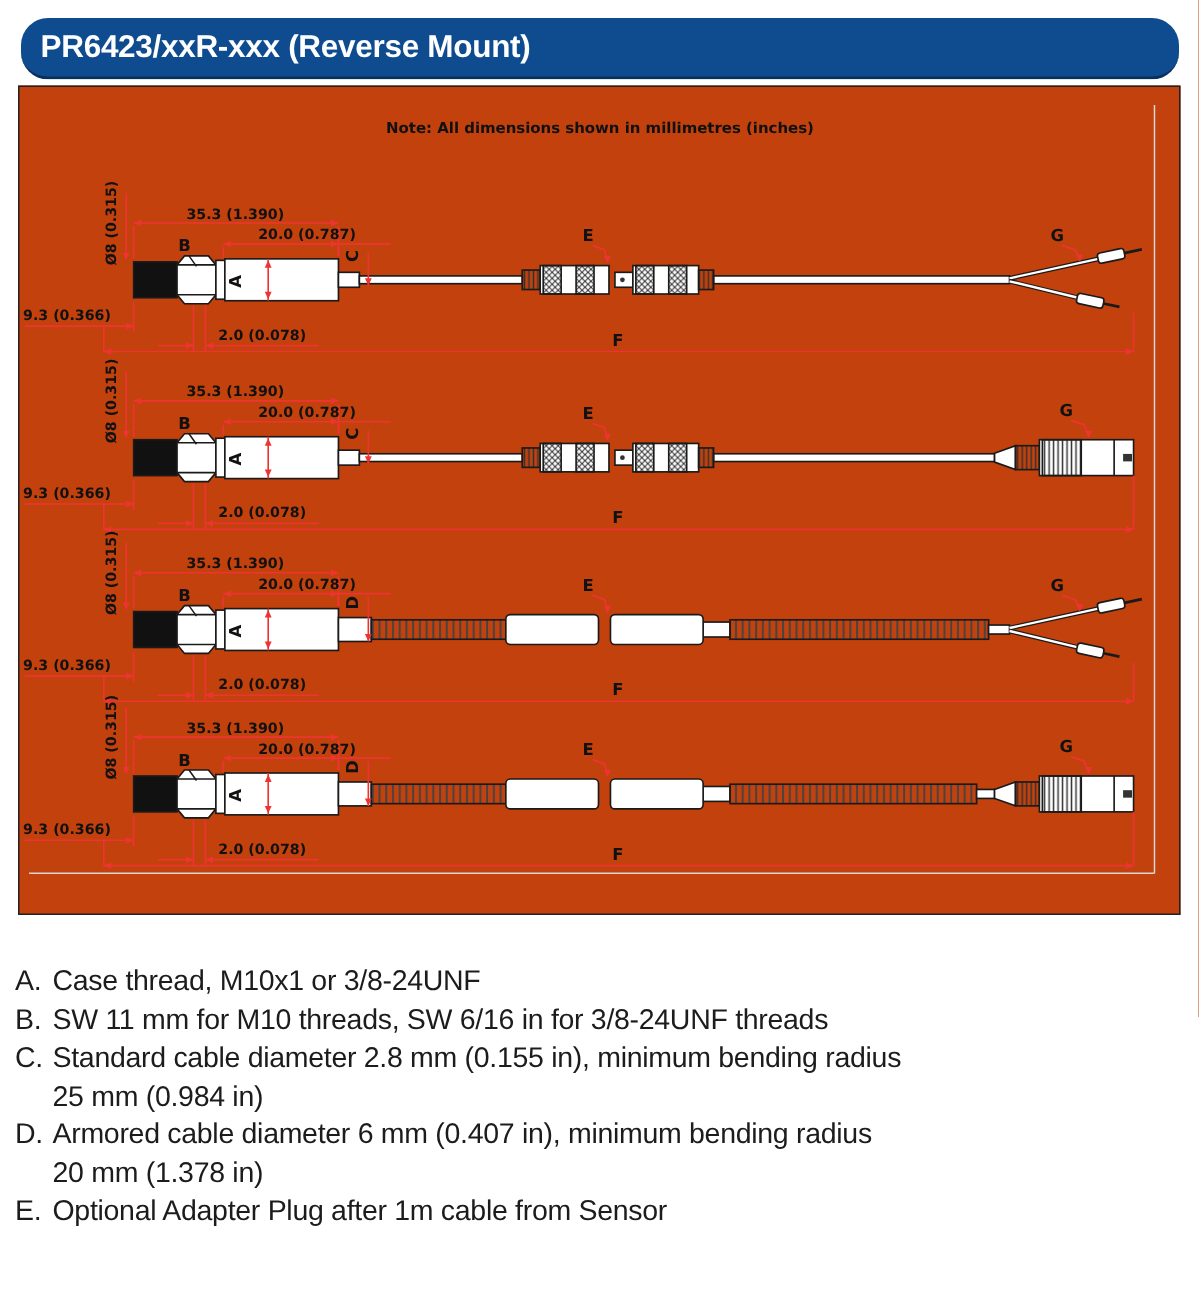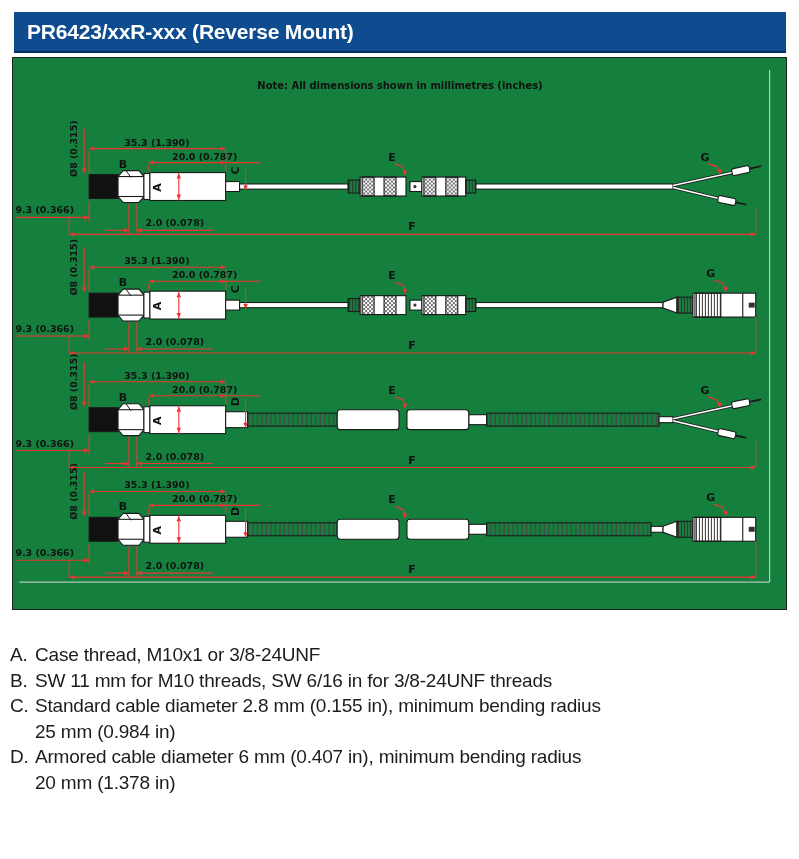--- a/index.html
+++ b/index.html
@@ -1,32 +1,32 @@
 <!DOCTYPE html>
 <html><head>
 <meta charset="utf-8">
 <style>
   html,body{margin:0;padding:0;}
   body{width:799px;height:859px;background:#ffffff;font-family:"Liberation Sans",sans-serif;overflow:hidden;}
   .header{margin:12px 13px 0 14px;height:41px;background:#0e4c8f;border-bottom:2px solid #09305c;
           display:flex;align-items:center;box-sizing:border-box;}
   .header .title{font-size:21px;font-weight:bold;color:#ffffff;padding-left:13px;letter-spacing:-0.2px;}
-  .figure-box{margin:4px 12px 0 12px;height:553px;border:1.5px solid #222;box-sizing:border-box;background:#15803d;}
+  .figure-box{margin:4px 12px 0 12px;height:553px;border:1.5px solid #222;box-sizing:border-box;background:#c2410c;}
   .figure-box svg{display:block;width:100%;height:100%;}
   svg text{font-family:"DejaVu Sans","Liberation Sans",sans-serif;}
   .legend{margin:32px 0 0 10px;font-size:19px;line-height:25.5px;color:#1c1c1c;letter-spacing:-0.2px;}
   .legend-item{padding-left:25px;}
   .legend-item .lk{display:inline-block;width:25px;margin-left:-25px;}
 </style>
 </head>
 <body>
 
 <div class="page">
 
-  <div class="header" style="background: rgb(14, 76, 143);">
+  <div class="header" style="background: rgb(14, 76, 143); border-radius: 18px;">
     <span class="title">PR6423/xxR-xxx (Reverse Mount)</span>
   </div>
 
   <div class="figure-box">
     <svg id="drawing" viewBox="0 0 775 553">
       <defs>
         <pattern id="knurl" width="4" height="4" patternUnits="userSpaceOnUse">
           <path d="M0 4 L4 0 M0 0 L4 4" stroke="#333" stroke-width="0.7" fill="none"></path>
         </pattern>
         <pattern id="ribs3" width="3" height="30" patternUnits="userSpaceOnUse">
@@ -378,15 +378,16 @@
           </g>
         </g>
     </svg>
   </div>
 
   <div class="legend" id="legend">
       <div class="legend-item"><span class="lk">A.</span><span>Case thread, M10x1 or 3/8-24UNF</span></div>
       <div class="legend-item"><span class="lk">B.</span><span>SW 11 mm for M10 threads, SW 6/16 in for 3/8-24UNF threads</span></div>
       <div class="legend-item"><span class="lk">C.</span><span>Standard cable diameter 2.8 mm (0.155 in), minimum bending radius</span><div>25 mm (0.984 in)</div></div>
       <div class="legend-item"><span class="lk">D.</span><span>Armored cable diameter 6 mm (0.407 in), minimum bending radius</span><div>20 mm (1.378 in)</div></div>
+      <div class="legend-item"><span class="lk">E.</span><span>Optional Adapter Plug after 1m cable from Sensor</span></div>
     </div>
 
 </div>
 
 </body></html>

